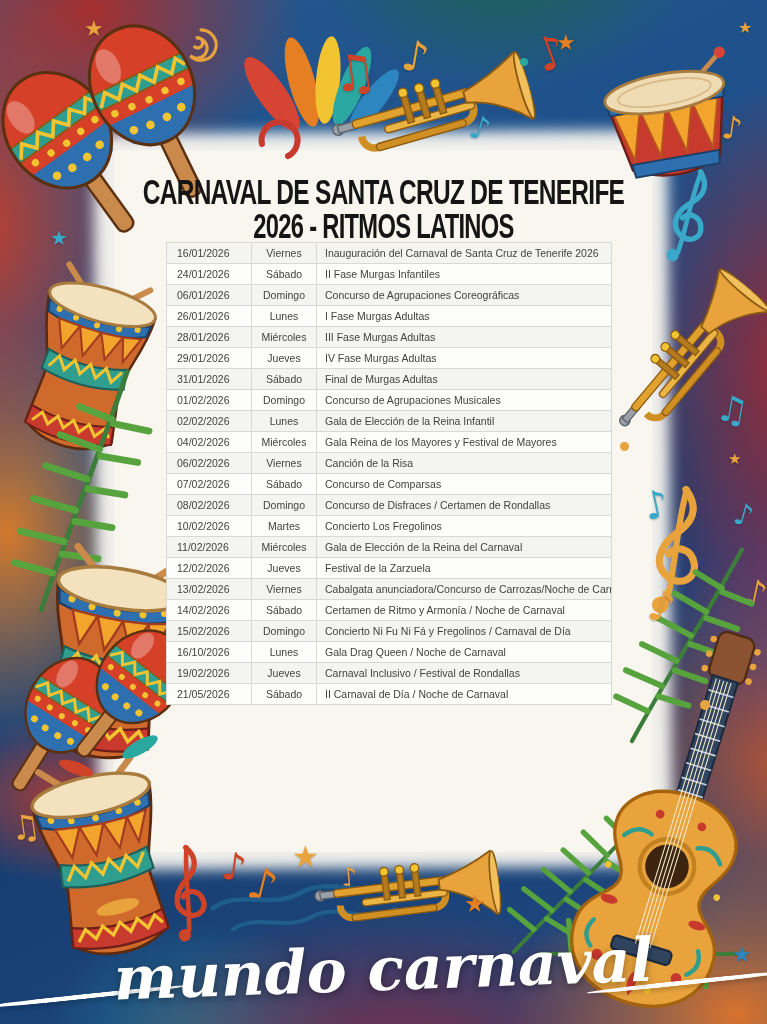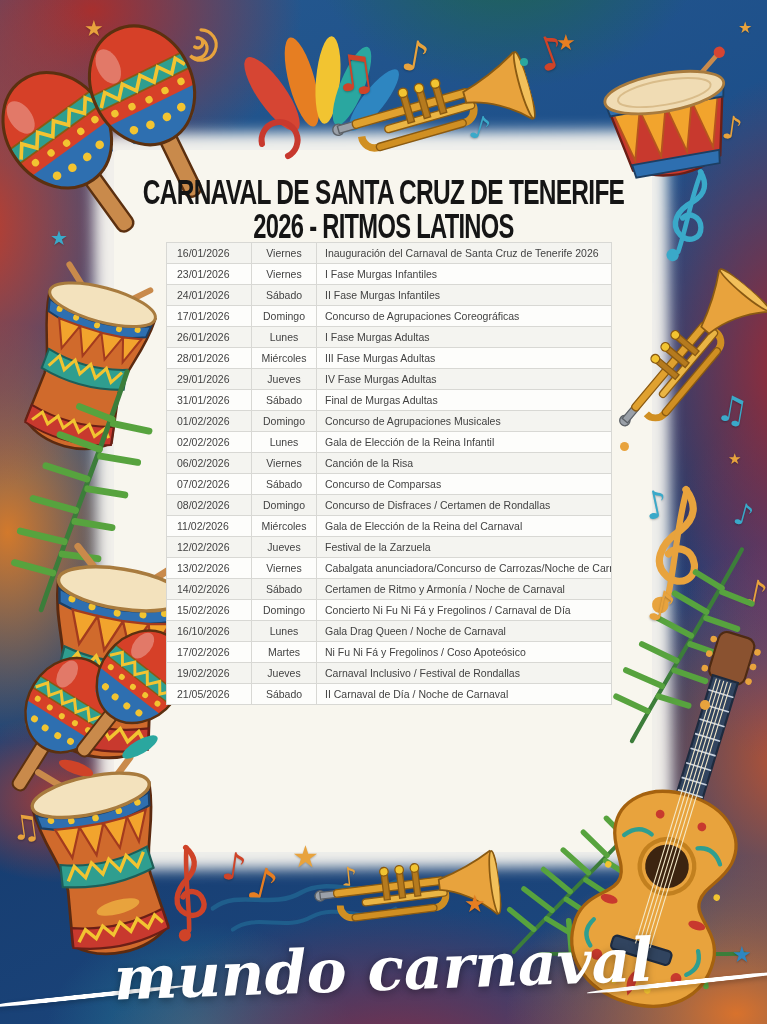--- a/index.html
+++ b/index.html
@@ -410,31 +410,26 @@
   <div class="title-line title-2">2026 - RITMOS LATINOS</div>
 
   <table class="schedule">
     <tbody>
         <tr>
           <td class="col-date">16/01/2026</td>
           <td class="col-day">Viernes</td>
           <td class="col-event">Inauguración del Carnaval de Santa Cruz de Tenerife 2026</td>
         </tr>
         <tr>
-          <td class="col-date">23/01/2026</td>
-          <td class="col-day">Viernes</td>
-          <td class="col-event">I Fase Murgas Infantiles</td>
-        </tr>
-        <tr>
           <td class="col-date">24/01/2026</td>
           <td class="col-day">Sábado</td>
           <td class="col-event">II Fase Murgas Infantiles</td>
         </tr>
         <tr>
-          <td class="col-date">17/01/2026</td>
+          <td class="col-date">06/01/2026</td>
           <td class="col-day">Domingo</td>
           <td class="col-event">Concurso de Agrupaciones Coreográficas</td>
         </tr>
         <tr>
           <td class="col-date">26/01/2026</td>
           <td class="col-day">Lunes</td>
           <td class="col-event">I Fase Murgas Adultas</td>
         </tr>
         <tr>
           <td class="col-date">28/01/2026</td>
@@ -455,35 +450,45 @@
           <td class="col-date">01/02/2026</td>
           <td class="col-day">Domingo</td>
           <td class="col-event">Concurso de Agrupaciones Musicales</td>
         </tr>
         <tr>
           <td class="col-date">02/02/2026</td>
           <td class="col-day">Lunes</td>
           <td class="col-event">Gala de Elección de la Reina Infantil</td>
         </tr>
         <tr>
+          <td class="col-date">04/02/2026</td>
+          <td class="col-day">Miércoles</td>
+          <td class="col-event">Gala Reina de los Mayores y Festival de Mayores</td>
+        </tr>
+        <tr>
           <td class="col-date">06/02/2026</td>
           <td class="col-day">Viernes</td>
           <td class="col-event">Canción de la Risa</td>
         </tr>
         <tr>
           <td class="col-date">07/02/2026</td>
           <td class="col-day">Sábado</td>
           <td class="col-event">Concurso de Comparsas</td>
         </tr>
         <tr>
           <td class="col-date">08/02/2026</td>
           <td class="col-day">Domingo</td>
           <td class="col-event">Concurso de Disfraces / Certamen de Rondallas</td>
         </tr>
         <tr>
+          <td class="col-date">10/02/2026</td>
+          <td class="col-day">Martes</td>
+          <td class="col-event">Concierto Los Fregolinos</td>
+        </tr>
+        <tr>
           <td class="col-date">11/02/2026</td>
           <td class="col-day">Miércoles</td>
           <td class="col-event">Gala de Elección de la Reina del Carnaval</td>
         </tr>
         <tr>
           <td class="col-date">12/02/2026</td>
           <td class="col-day">Jueves</td>
           <td class="col-event">Festival de la Zarzuela</td>
         </tr>
         <tr>
@@ -498,25 +503,20 @@
         </tr>
         <tr>
           <td class="col-date">15/02/2026</td>
           <td class="col-day">Domingo</td>
           <td class="col-event">Concierto Ni Fu Ni Fá y Fregolinos / Carnaval de Día</td>
         </tr>
         <tr>
           <td class="col-date">16/10/2026</td>
           <td class="col-day">Lunes</td>
           <td class="col-event">Gala Drag Queen / Noche de Carnaval</td>
-        </tr>
-        <tr>
-          <td class="col-date">17/02/2026</td>
-          <td class="col-day">Martes</td>
-          <td class="col-event">Ni Fu Ni Fá y Fregolinos / Coso Apoteósico</td>
         </tr>
         <tr>
           <td class="col-date">19/02/2026</td>
           <td class="col-day">Jueves</td>
           <td class="col-event">Carnaval Inclusivo / Festival de Rondallas</td>
         </tr>
         <tr>
           <td class="col-date">21/05/2026</td>
           <td class="col-day">Sábado</td>
           <td class="col-event">II Carnaval de Día / Noche de Carnaval</td>

